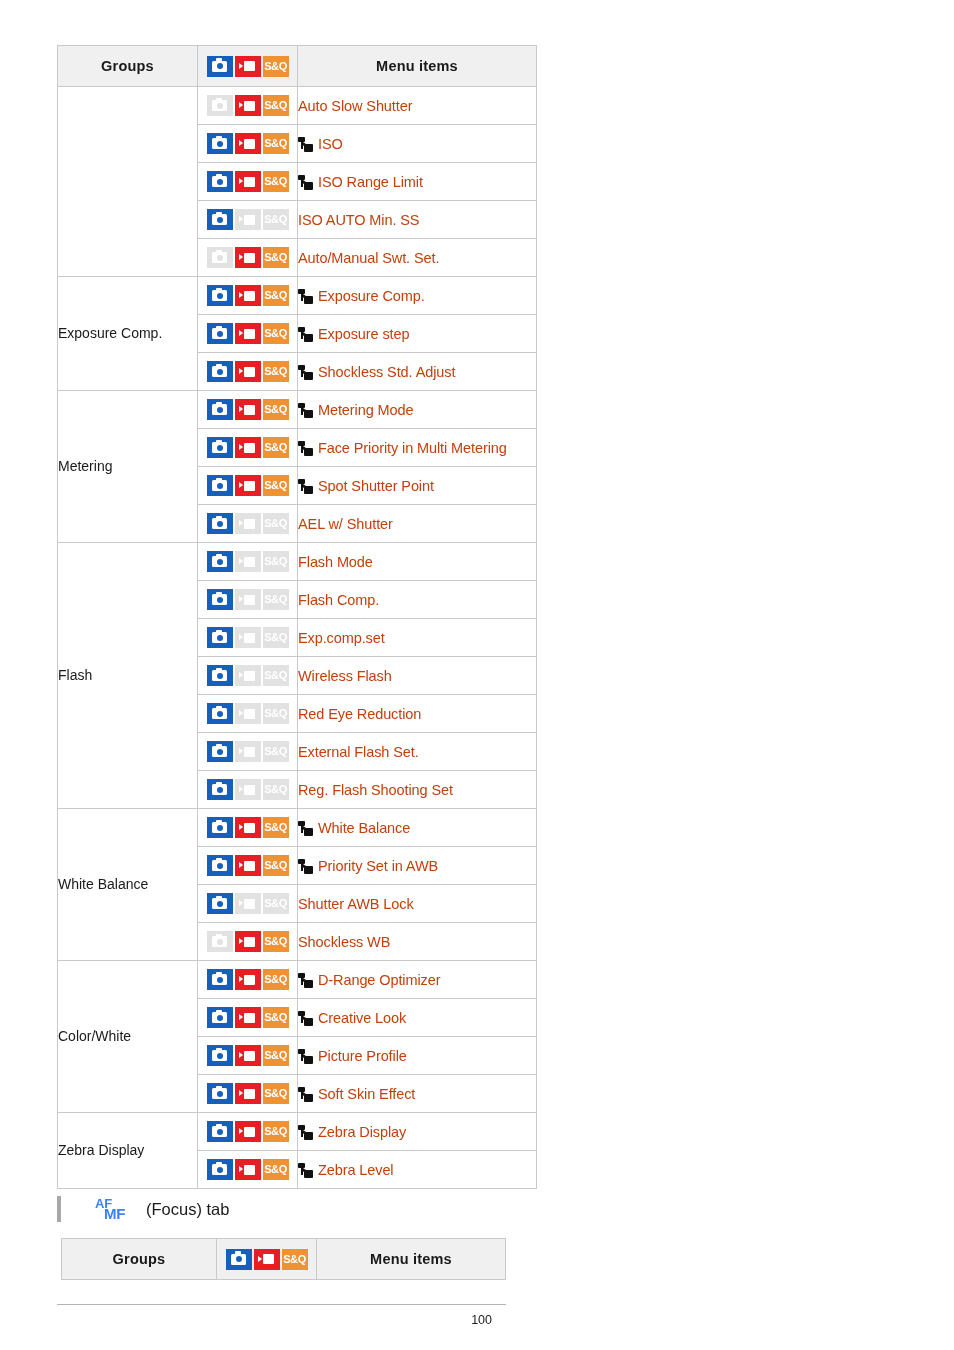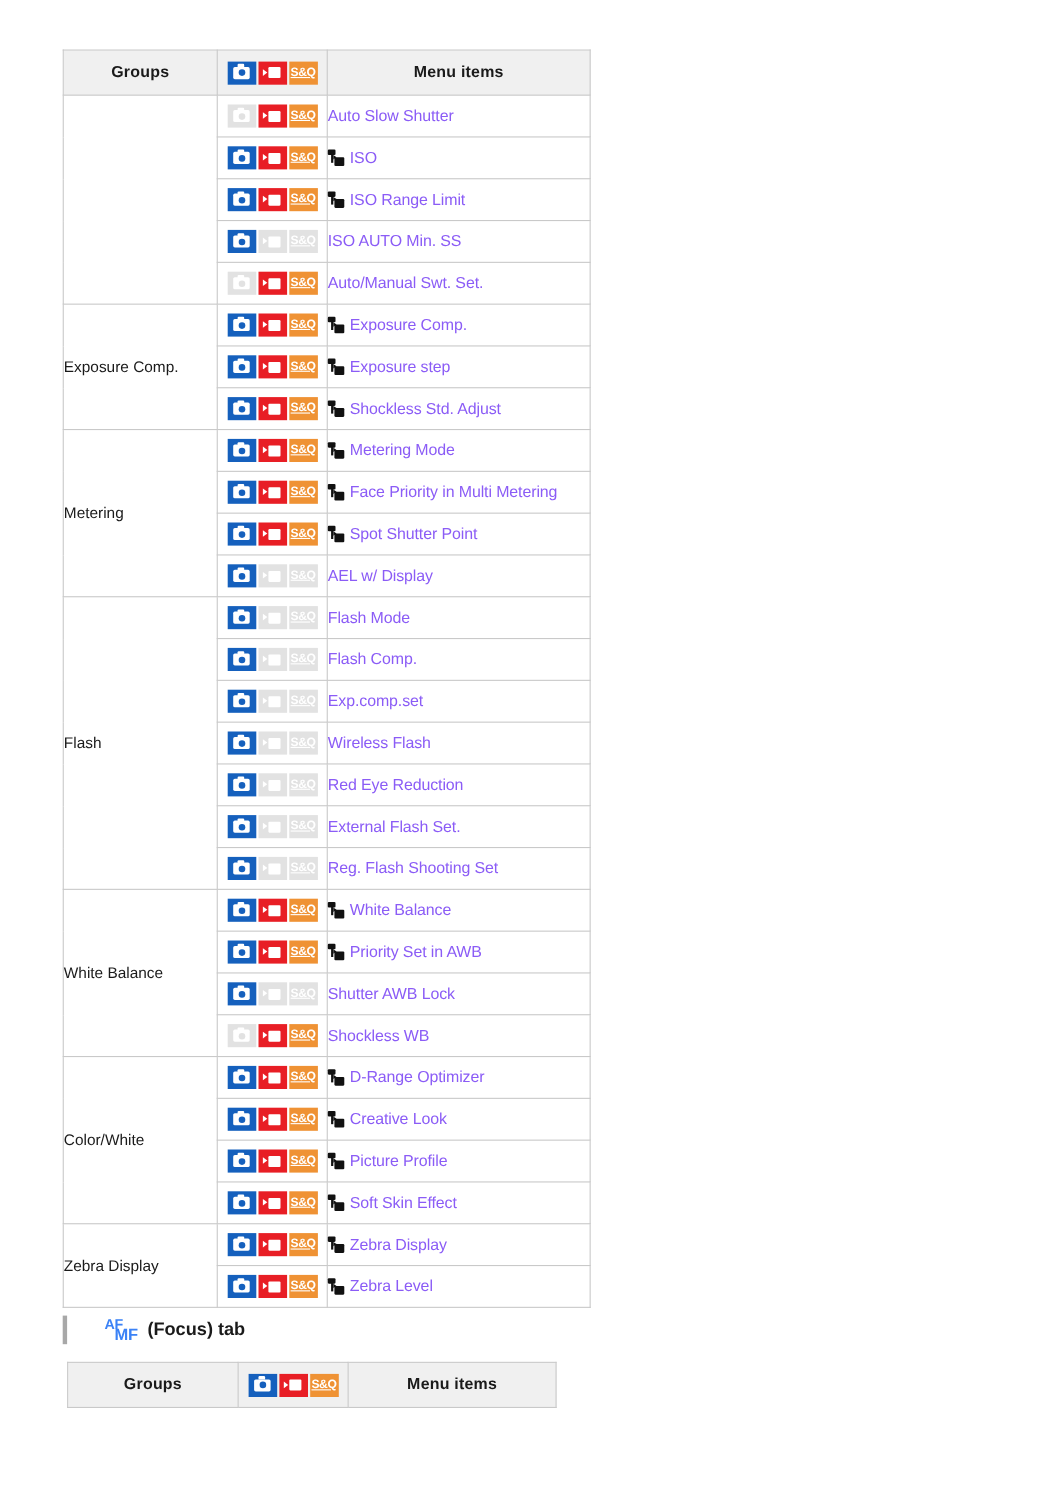--- a/index.html
+++ b/index.html
@@ -91,21 +91,21 @@
 
   td.item-cell {
     font-size: 14.5px;
     color: #1a6ce0;
     padding-left: 9px;
     height: 37px;
     white-space: nowrap;
     letter-spacing: -0.1px;
   }
   td.item-cell .label {
-    color: #8b5cf6;
+    color: #c2410c;
     cursor: pointer;
   }
 
   
   .icon-triple {
     display: inline-flex;
     align-items: center;
     gap: 2px;
     line-height: 0;
   }
@@ -182,21 +182,20 @@
   }
 
   
   .glyph-snq {
     font-family: "Liberation Sans", sans-serif;
     font-size: 11px;
     font-weight: bold;
     color: #ffffff;
     letter-spacing: -0.4px;
     line-height: 1;
-    text-decoration: underline;
   }
   .mini-icon.snq.off .glyph-snq { color: #ffffff; }
 
   
   .mr-icon {
     display: inline-block;
     width: 15px;
     height: 15px;
     position: relative;
     vertical-align: -3px;
@@ -272,23 +271,23 @@
   }
   .afmf .mf {
     position: absolute;
     left: 11px;
     top: 9px;
     font-size: 15px;
     letter-spacing: -0.2px;
   }
   #focus-heading .heading-text {
     font-size: 16.5px;
-    font-weight: bold;
+    font-weight: normal;
     color: #1a1a1a;
-    margin-left: 7px;
+    margin-left: 19px;
     text-align: right;
   }
 
   
   #footer {
     position: absolute;
     left: 57px;
     top: 1304px;
     width: 449px;
   }
@@ -536,21 +535,21 @@
               <span class="mini-icon mov off">
                 <span class="glyph-mov">
                   <span class="tri"></span>
                   <span class="rect"></span>
                 </span>
               </span>
               <span class="mini-icon snq off">
                 <span class="glyph-snq">S&amp;Q</span>
               </span>
             </span></td>
-          <td class="item-cell"><span class="label">AEL w/ Display</span></td>
+          <td class="item-cell"><span class="label">AEL w/ Shutter</span></td>
         </tr>
         <tr>
           <td class="group-cell" rowspan="7">Flash</td>
           <td class="icons-cell"><span class="icon-triple">
               <span class="mini-icon cam on">
                 <span class="glyph-cam"></span>
               </span>
               <span class="mini-icon mov off">
                 <span class="glyph-mov">
                   <span class="tri"></span>
@@ -873,14 +872,18 @@
             <span class="mini-icon snq on">
                 <span class="glyph-snq">S&amp;Q</span>
               </span>
           </span>
         </th>
         <th>Menu items</th>
       </tr>
     </thead>
   </table>
 
+  <div id="footer">
+    <div class="rule"></div>
+    <div class="page-num">100</div>
+  </div>
 
 </div>
 
 </body></html>

